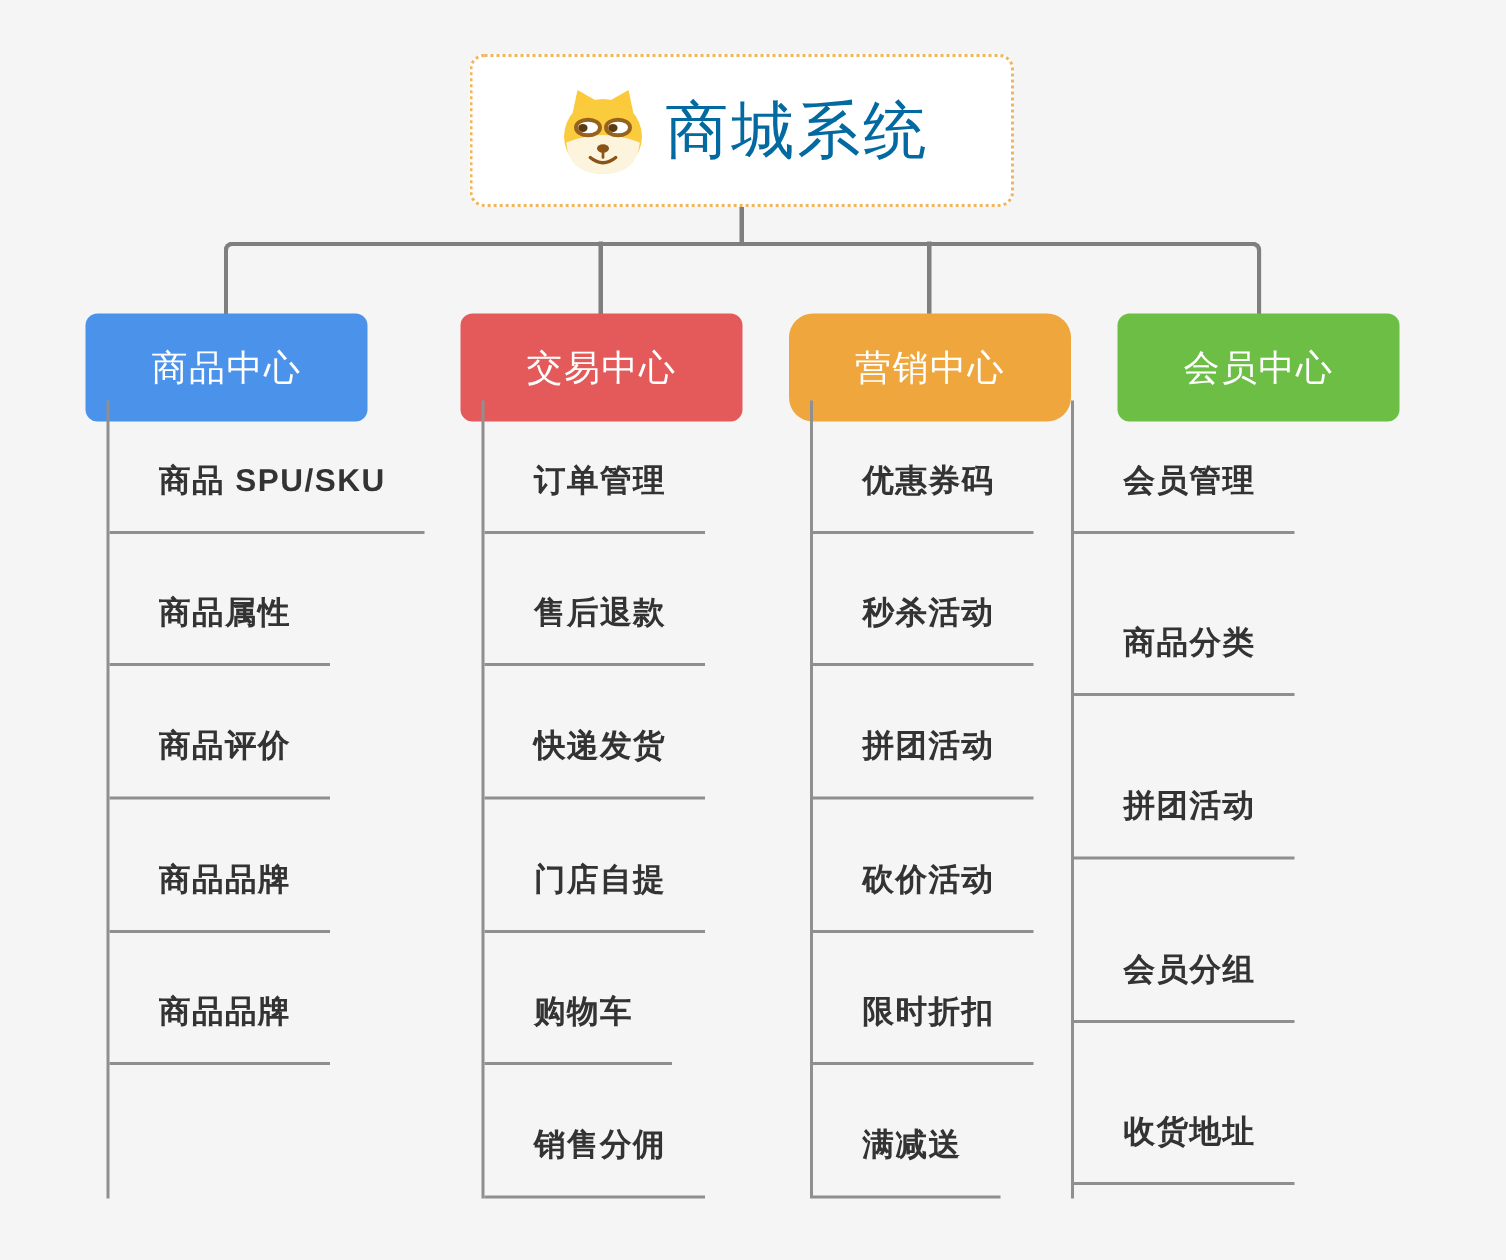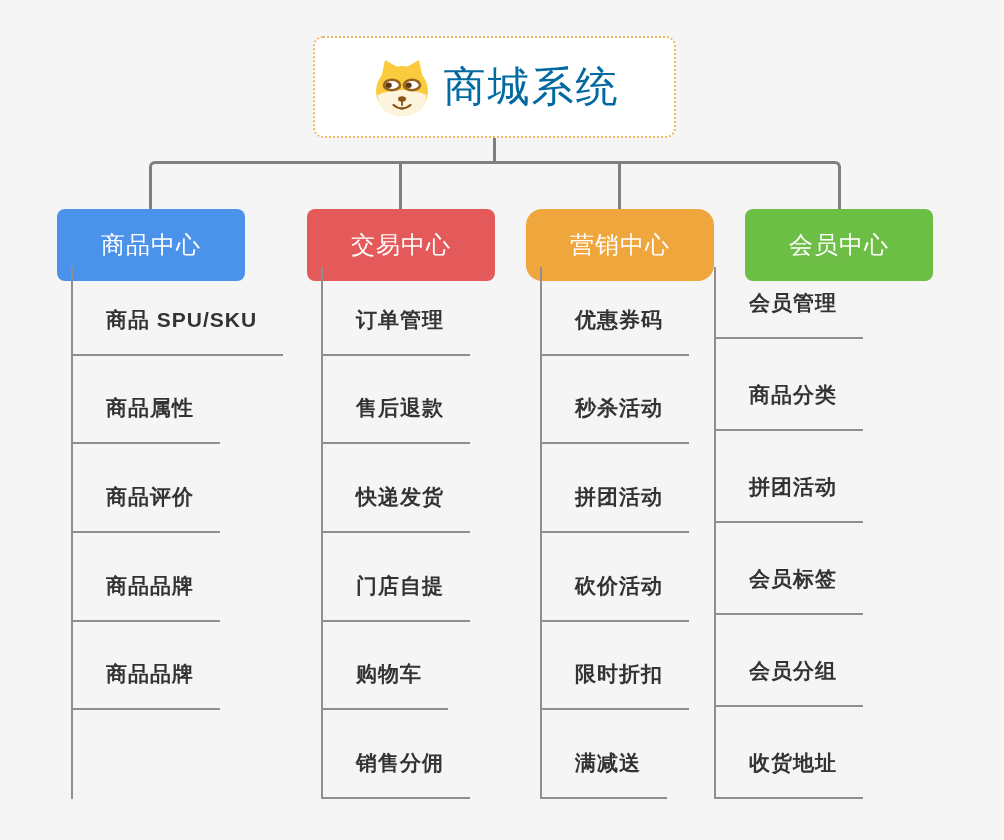--- a/index.html
+++ b/index.html
@@ -199,23 +199,20 @@
     <div class="leaf-row">
         <div class="leaf">会员管理</div>
       </div>
     <div class="leaf-row">
         <div class="leaf">商品分类</div>
       </div>
     <div class="leaf-row">
         <div class="leaf">拼团活动</div>
       </div>
     <div class="leaf-row">
-        <div class="leaf">会员标签</div>
-      </div>
-    <div class="leaf-row">
         <div class="leaf">会员分组</div>
       </div>
     <div class="leaf-row">
         <div class="leaf">收货地址</div>
       </div>
   </div>
 
 </div>
 
 </body></html>

